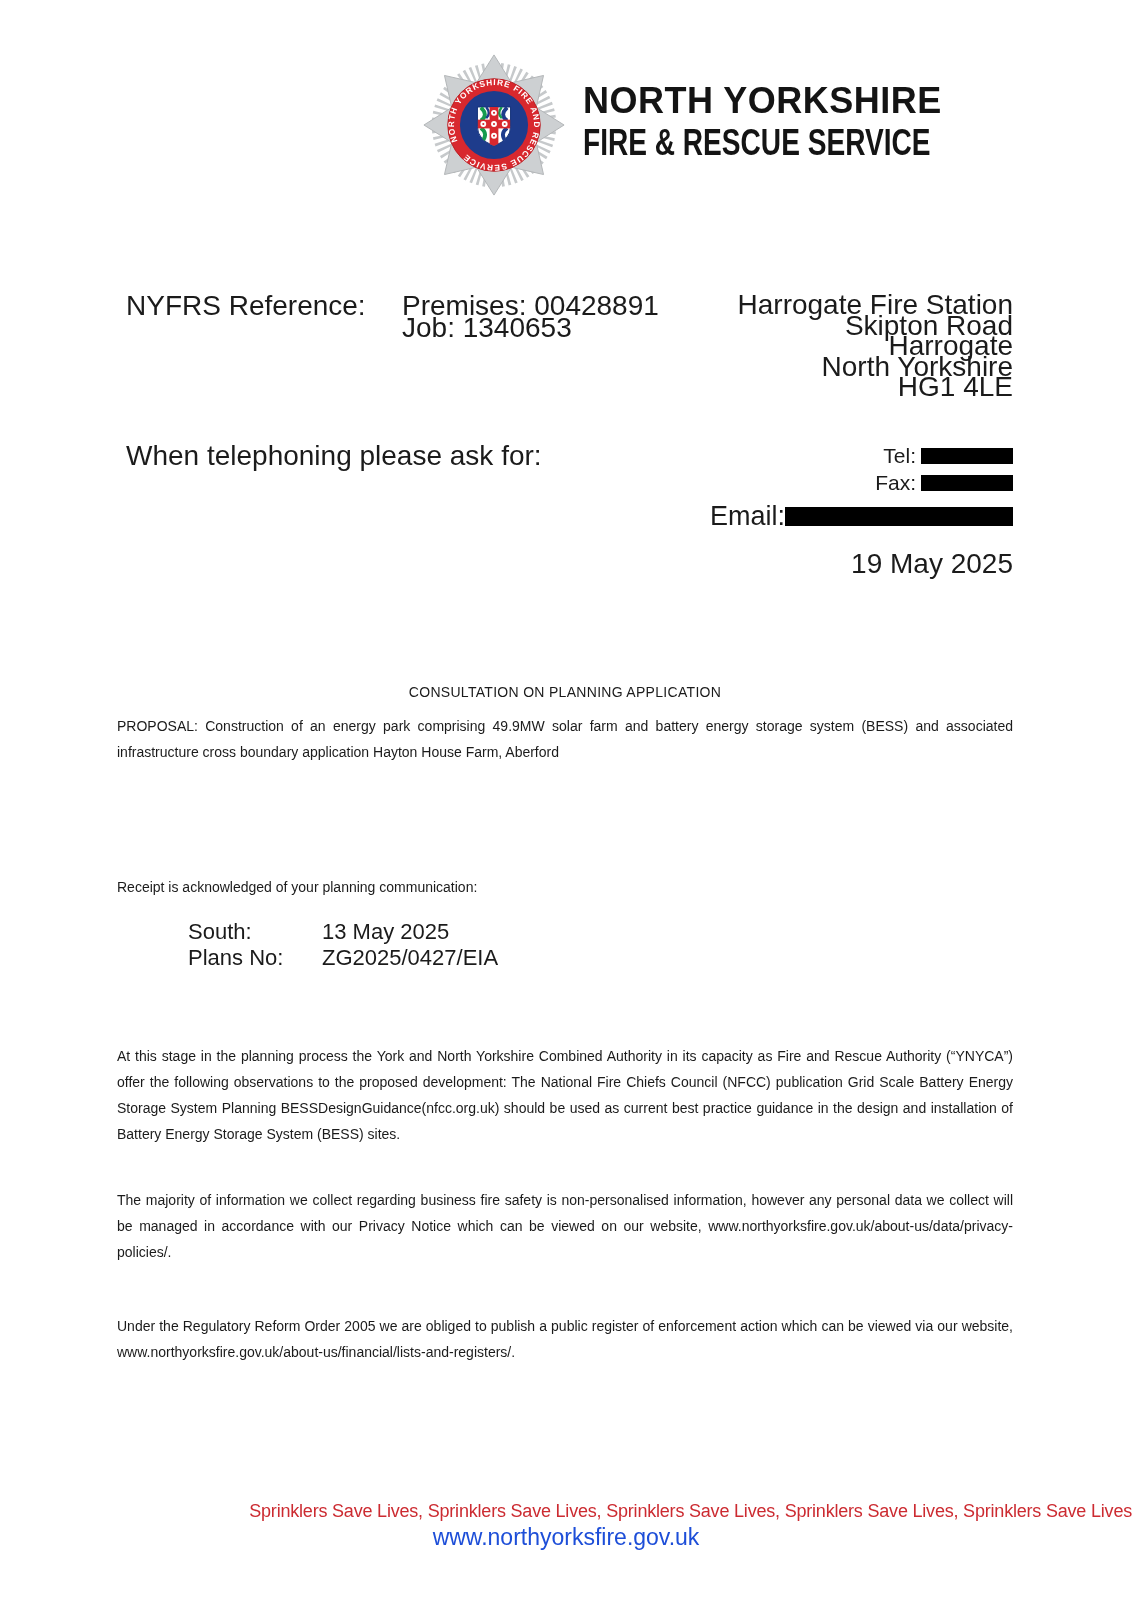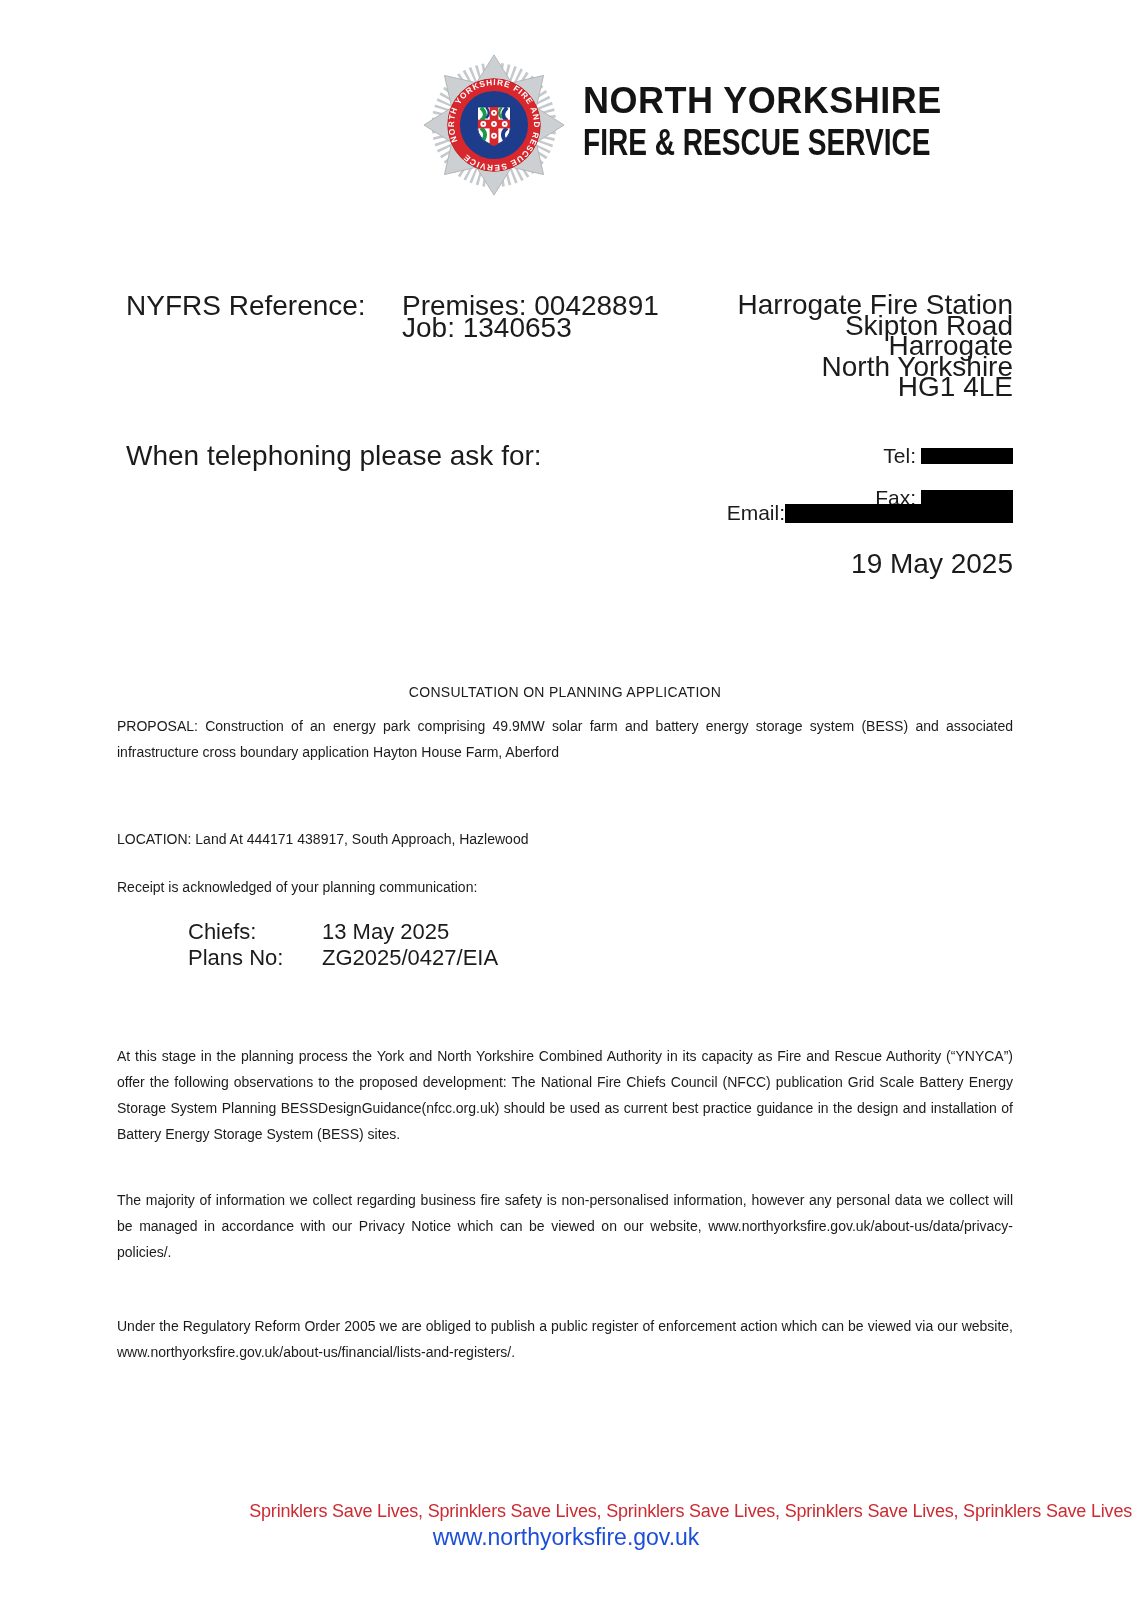--- a/index.html
+++ b/index.html
@@ -22,27 +22,27 @@
              transform:scaleX(.78);transform-origin:0 50%;}
 
   
   .small{font-size:28px;line-height:21px;}
   .ref-label{left:126px;top:295px;}
   .ref-mid{left:402px;top:295px;line-height:22px;}
   .station-address{right:119px;top:295px;text-align:right;line-height:20.5px;}
 
   .ask-for{left:126px;top:445px;}
 
-  .telfax{right:119px;top:444px;display:flex;flex-direction:column;gap:18px;align-items:flex-end;}
+  .telfax{right:119px;top:444px;display:flex;flex-direction:column;gap:3px;align-items:flex-end;}
   .telfax-row{display:flex;align-items:center;}
   .telfax-row .lbl{font-size:21px;margin-right:5px;}
   .bar{background:#000000;}
   .bar-tel,.bar-fax{width:92px;height:16px;}
   .email-row{right:119px;top:501px;display:flex;align-items:center;}
-  .email-row .lbl{font-size:21px;}
+  .email-row .lbl{font-size:27px;}
   .bar-email{width:228px;height:19px;}
 
   .letter-date{right:119px;top:553px;}
 
   
   .content{left:117px;width:896px;font-size:14px;line-height:26px;}
   .title{top:679px;text-align:center;letter-spacing:.3px;}
   .para-justify{text-align:justify;}
   .proposal{top:713px;}
   .location{top:826px;}
@@ -146,27 +146,26 @@
     <span class="lbl">Email:</span>
     <span class="bar bar-email"></span>
   </div>
 
   <div class="abs small letter-date">19 May 2025</div>
 
   <div class="abs content title">CONSULTATION ON PLANNING APPLICATION</div>
 
   <div class="abs content para-justify proposal">PROPOSAL: Construction of an energy park comprising 49.9MW solar farm and battery energy storage system (BESS) and associated infrastructure cross boundary application Hayton House Farm, Aberford</div>
 
-  <div class="abs content location">LOCATION: Land At 444171 438917, South Approach, Hazlewood</div>
 
   <div class="abs content receipt">Receipt is acknowledged of your planning communication:</div>
 
   <div class="abs details">
     <div class="details-row">
-      <span class="dlbl">Chiefs:</span><span>13 May 2025</span>
+      <span class="dlbl">South:</span><span>13 May 2025</span>
     </div>
     <div class="details-row">
       <span class="dlbl">Plans No:</span><span>ZG2025/0427/EIA</span>
     </div>
   </div>
 
 
   <div class="abs content para-justify para1">At this stage in the planning process the York and North Yorkshire Combined Authority in its capacity as Fire and Rescue Authority (“YNYCA”) offer the following observations to the proposed development: The National Fire Chiefs Council (NFCC) publication Grid Scale Battery Energy Storage System Planning BESSDesignGuidance(nfcc.org.uk) should be used as current best practice guidance in the design and installation of Battery Energy Storage System (BESS) sites.</div>
   <div class="abs content para-justify para2">The majority of information we collect regarding business fire safety is non-personalised information, however any personal data we collect will be managed in accordance with our Privacy Notice which can be viewed on our website, www.northyorksfire.gov.uk/about-us/data/privacy-policies/.</div>
   <div class="abs content para-justify para3">Under the Regulatory Reform Order 2005 we are obliged to publish a public register of enforcement action which can be viewed via our website, www.northyorksfire.gov.uk/about-us/financial/lists-and-registers/.</div>

